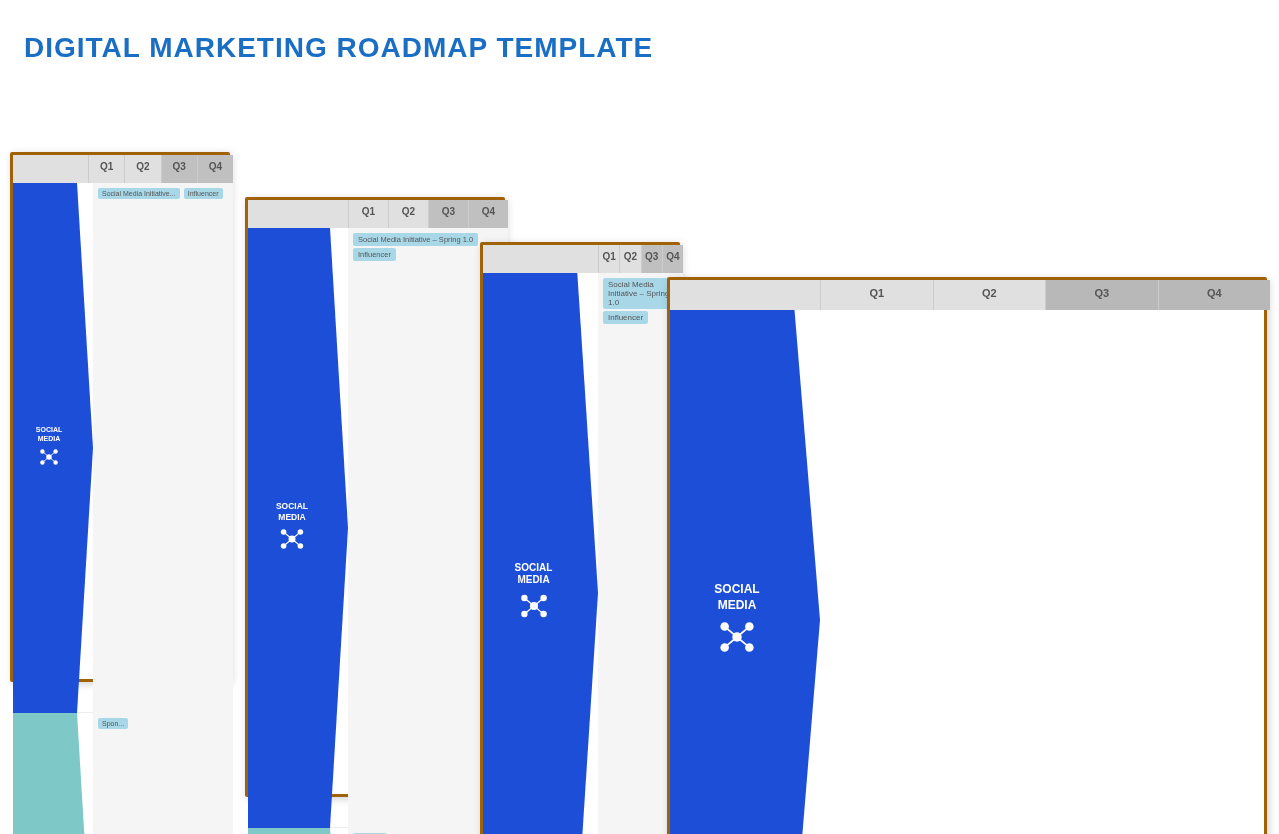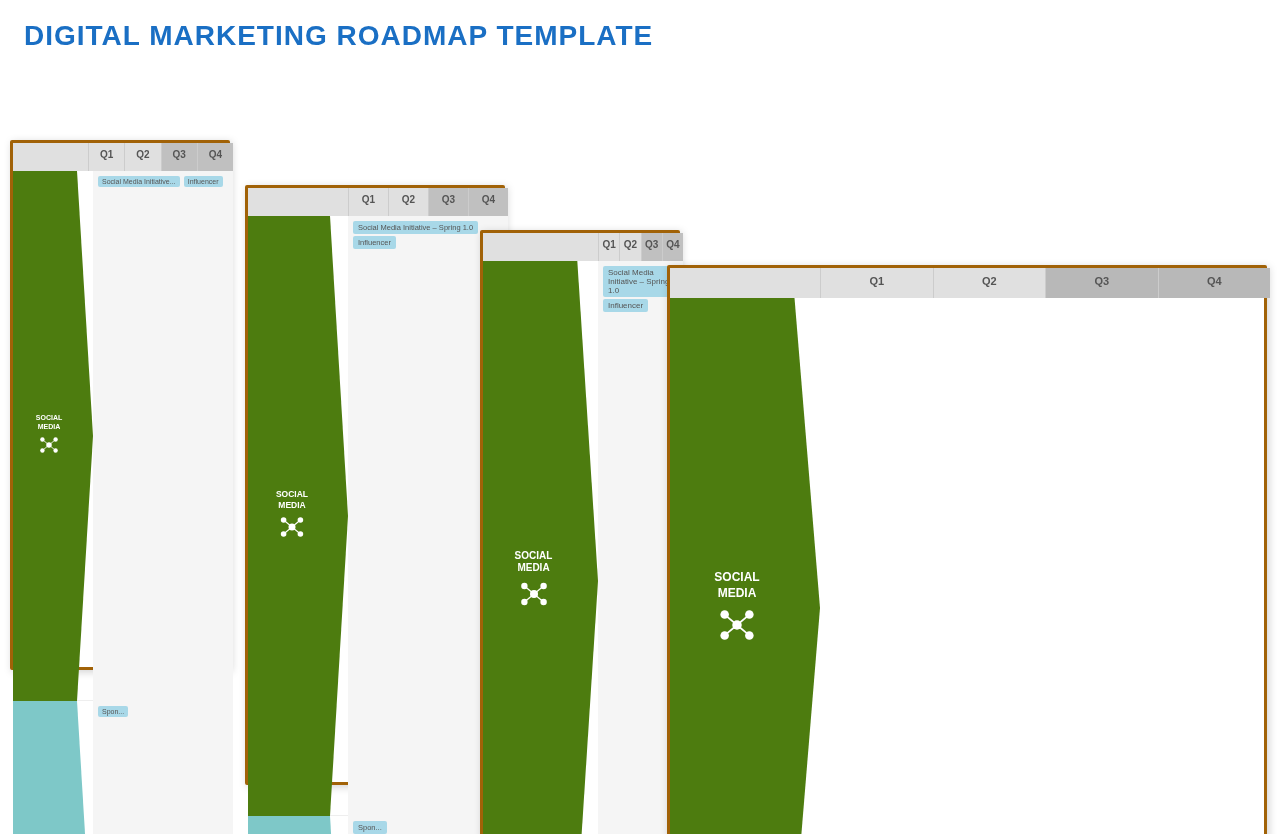--- a/index.html
+++ b/index.html
@@ -9,21 +9,21 @@
       width: 1279px;
       height: 834px;
       overflow: hidden;
       position: relative;
     }
 
     .main-title {
       font-size: 28px;
       font-weight: 900;
       color: #1a6fc4;
-      padding: 20px 24px 8px 24px;
+      padding: 32px 24px 8px 24px;
       letter-spacing: 1px;
     }
 
     
     .cards-wrapper {
       position: relative;
       left: 10px;
       top: 10px;
     }
 
@@ -66,21 +66,21 @@
     
     .card-4 {
       left: 657px;
       top: 195px;
       width: 600px;
       height: 620px;
       z-index: 4;
     }
 
     
-    .color-green { background-color: #4d7c0f; }
+    .color-green { background-color: #1d4ed8; }
     .color-teal  { background-color: #7ec8c8; }
 
     
     .card-1 .quarters-row-1 {
       display: flex;
       height: 28px;
       background: #e0e0e0;
       font-size: 10px;
     }
     .card-1 .q-spacer { width: 75px; }

